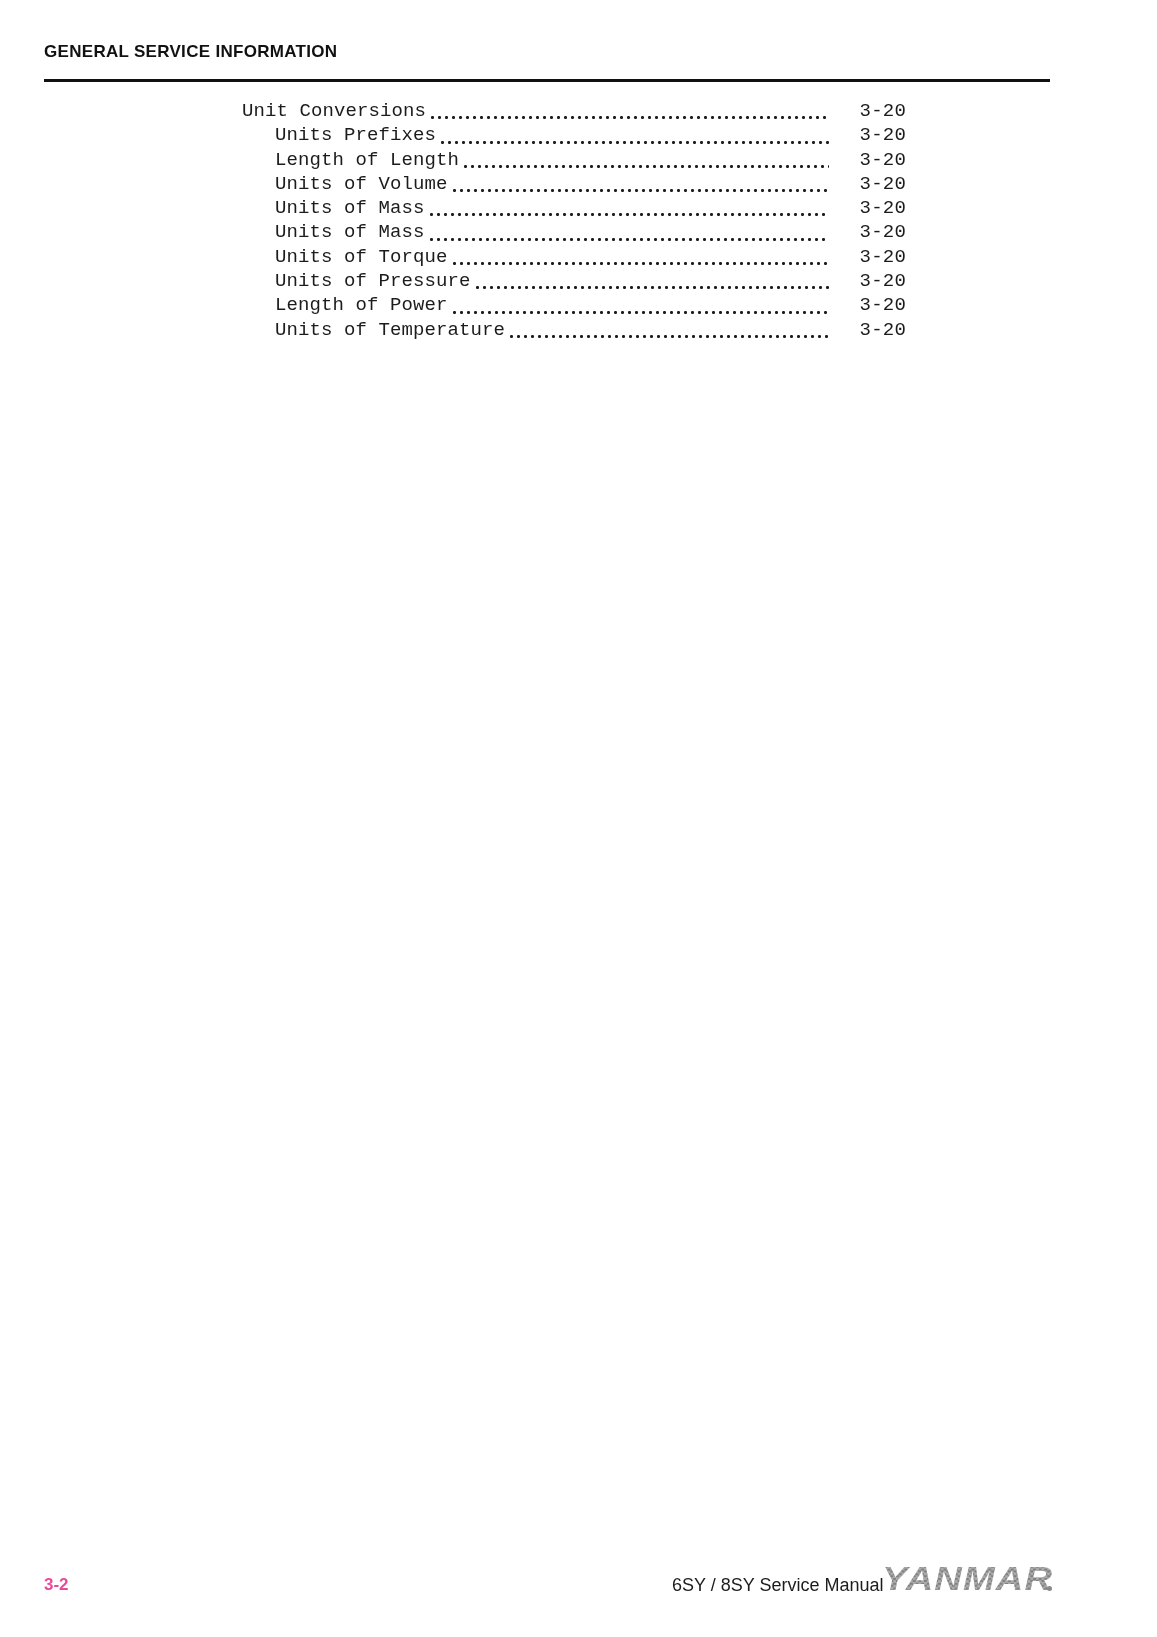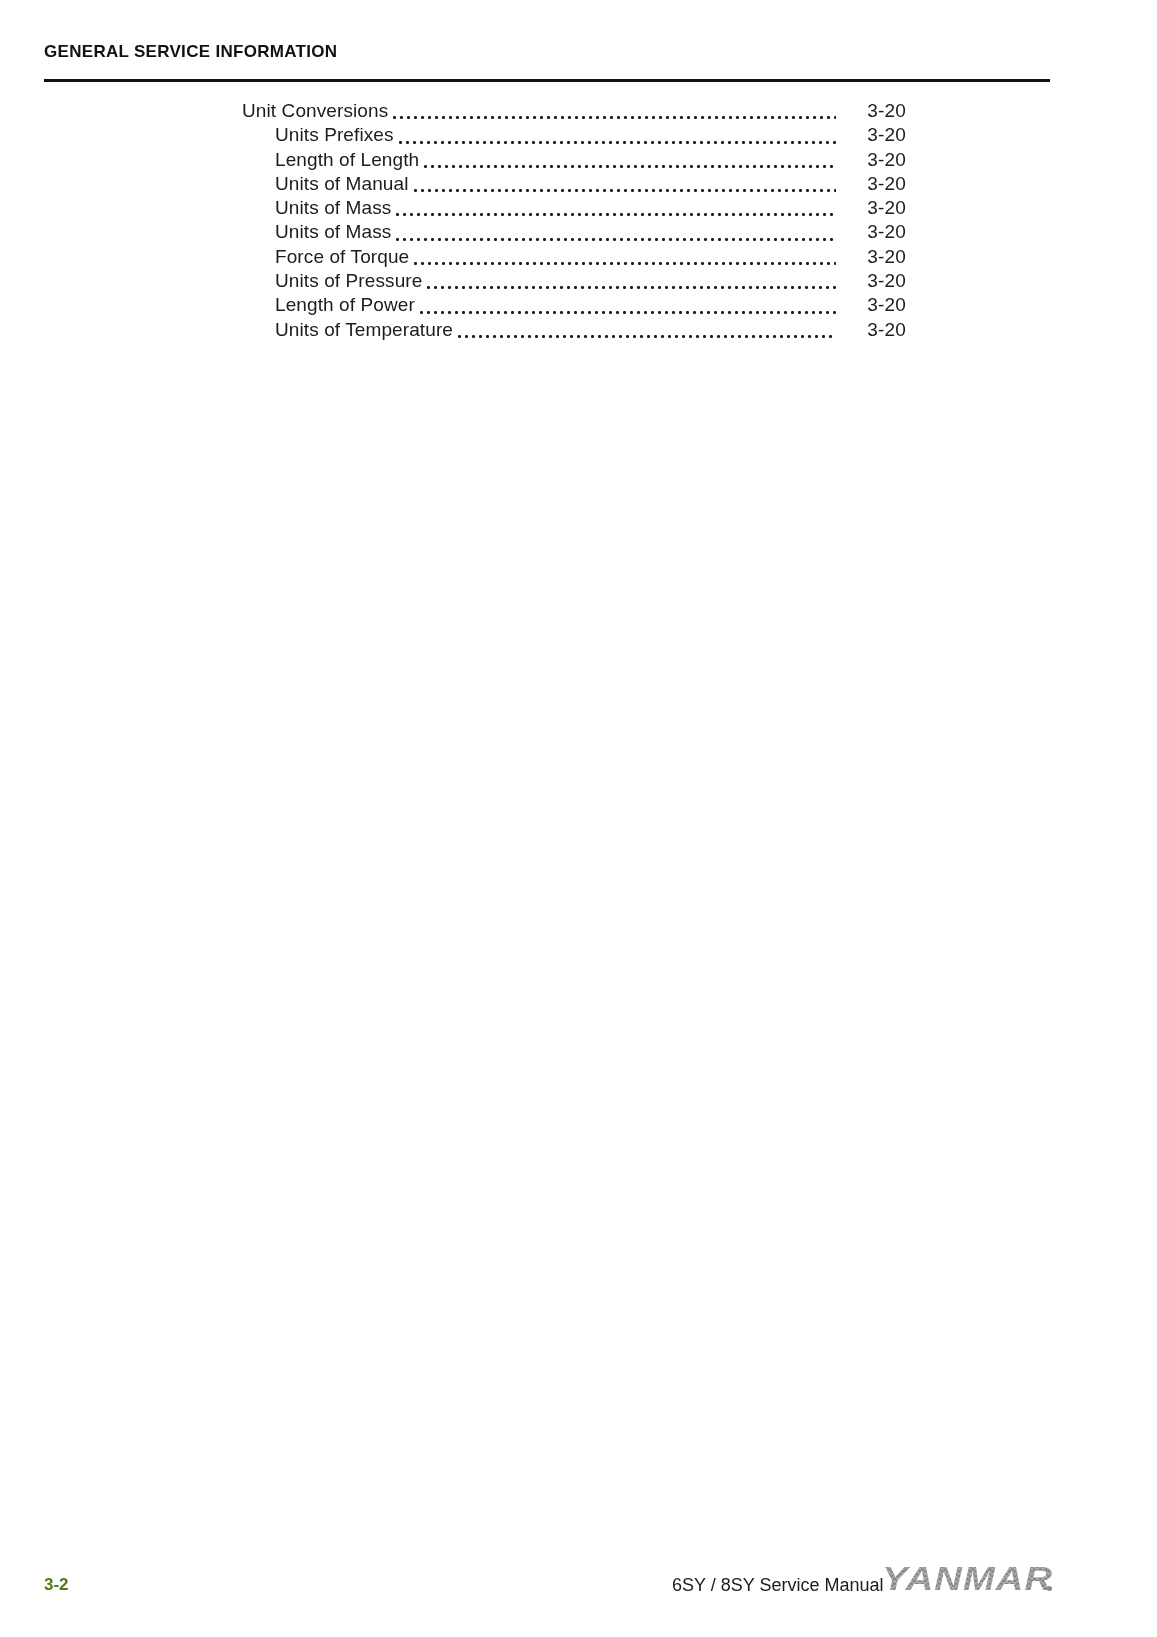--- a/index.html
+++ b/index.html
@@ -35,20 +35,21 @@
     width: 1006px;
     height: 3px;
     background: #111111;
   }
   
   .toc {
     position: absolute;
     left: 242px;
     top: 100px;
     width: 664px;
+    font-family: Liberation Mono, monospace;
   }
   .toc-row {
     display: flex;
     align-items: baseline;
     height: 24.3px;
     font-size: 19px;
     color: #1c1c1c;
   }
   .toc-row.level-2 { padding-left: 33px; }
   .toc-label {
@@ -70,21 +71,21 @@
     letter-spacing: 0.2px;
     margin-left: 24px;
   }
   
   .footer-page-number {
     position: absolute;
     left: 44px;
     top: 1575px;
     font-size: 17px;
     font-weight: 700;
-    color: #4d7c0f;
+    color: #ec4899;
   }
   .footer-manual-title {
     position: absolute;
     left: 672px;
     top: 1575px;
     font-size: 18px;
     color: #1c1c1c;
     white-space: nowrap;
   }
   .brand-logo {
@@ -132,36 +133,36 @@
         <span class="toc-label">Units Prefixes</span>
         <span class="toc-leader"></span>
         <span class="toc-page">3-20</span>
       </div>
       <div class="toc-row level-2">
         <span class="toc-label">Length of Length</span>
         <span class="toc-leader"></span>
         <span class="toc-page">3-20</span>
       </div>
       <div class="toc-row level-2">
-        <span class="toc-label">Units of Manual</span>
+        <span class="toc-label">Units of Volume</span>
         <span class="toc-leader"></span>
         <span class="toc-page">3-20</span>
       </div>
       <div class="toc-row level-2">
         <span class="toc-label">Units of Mass</span>
         <span class="toc-leader"></span>
         <span class="toc-page">3-20</span>
       </div>
       <div class="toc-row level-2">
         <span class="toc-label">Units of Mass</span>
         <span class="toc-leader"></span>
         <span class="toc-page">3-20</span>
       </div>
       <div class="toc-row level-2">
-        <span class="toc-label">Force of Torque</span>
+        <span class="toc-label">Units of Torque</span>
         <span class="toc-leader"></span>
         <span class="toc-page">3-20</span>
       </div>
       <div class="toc-row level-2">
         <span class="toc-label">Units of Pressure</span>
         <span class="toc-leader"></span>
         <span class="toc-page">3-20</span>
       </div>
       <div class="toc-row level-2">
         <span class="toc-label">Length of Power</span>

